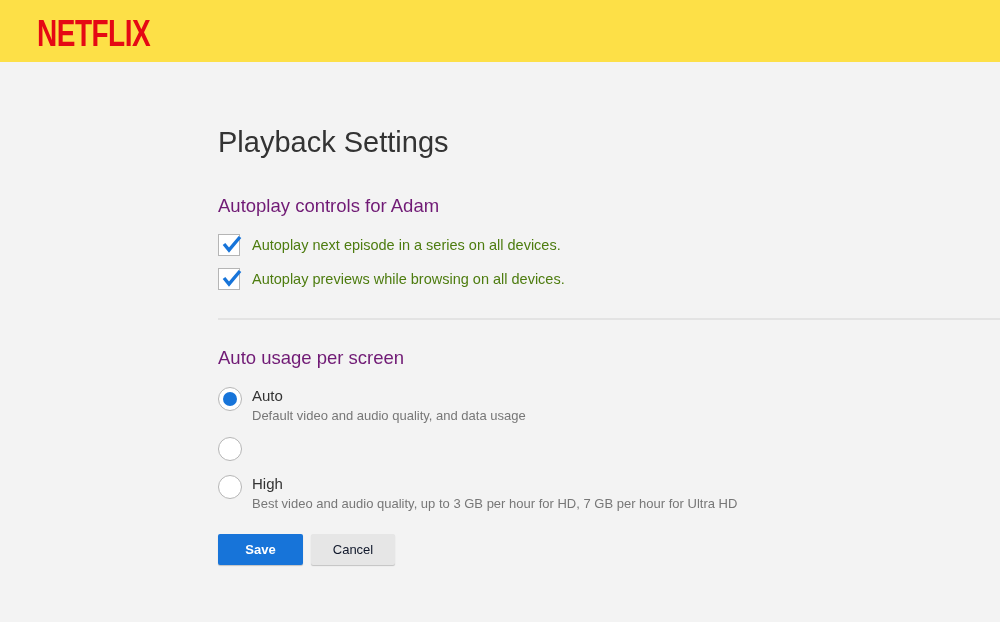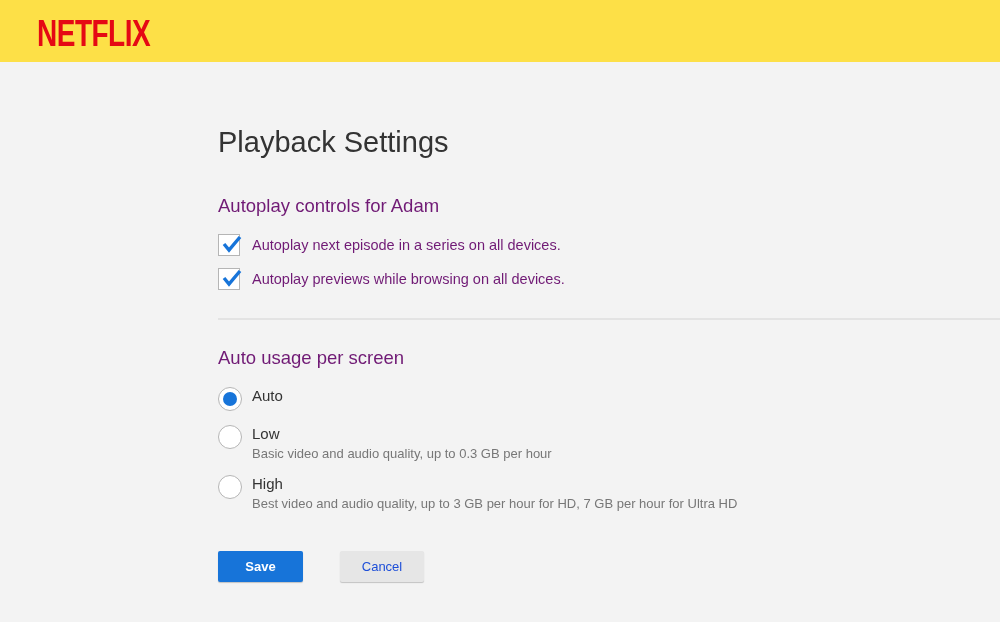--- a/index.html
+++ b/index.html
@@ -65,21 +65,21 @@
   .checkbox .check-icon { display: none; }
   .checkbox.checked .check-icon {
     display: block;
     position: absolute;
     left: 1px;
     top: -3px;
   }
   .checkbox-label {
     margin-left: 12px;
     font-size: 14.5px;
-    color: #701a75;
+    color: #4d7c0f;
   }
 
   
   .divider {
     border: none;
     height: 2px;
     background: #e3e3e3;
     margin: 27px 0 27px 0;
   }
 
@@ -119,24 +119,23 @@
     line-height: 22px;
   }
   .radio-desc {
     font-size: 13px;
     color: #777;
     margin-top: 1px;
   }
 
   
   .button-row {
-    margin-top: 40px;
+    margin-top: 23px;
     display: flex;
     align-items: center;
-    gap: 29px;
   }
   .btn {
     font-family: "Liberation Sans", "DejaVu Sans", sans-serif;
     font-size: 13px;
     font-weight: 700;
     border: none;
     border-radius: 2px;
     padding: 0;
     height: 31px;
     cursor: pointer;
@@ -144,21 +143,21 @@
   }
   .btn-save {
     width: 85px;
     background: #1774d9;
     color: #fff;
   }
   .btn-cancel {
     width: 84px;
     margin-left: 8px;
     background: #e6e6e6;
-    color: #1d4ed8;
+    color: #0f172a;
     font-weight: 400;
   }
 </style>
 </head>
 <body>
 
 <div class="header">
   <div class="logo">NETFLIX</div>
 </div>
 
@@ -192,29 +191,26 @@
 
   <div>
     <h2 class="section-heading">Auto usage per screen</h2>
 
     <div class="radio-row">
       <span class="radio selected">
           <span class="dot"></span>
         </span>
       <span class="radio-texts">
         <div class="radio-label">Auto</div>
+        <div class="radio-desc">Default video and audio quality, and data usage</div>
       </span>
     </div>
 
     <div class="radio-row">
       <span class="radio"></span>
-      <span class="radio-texts">
-        <div class="radio-label">Low</div>
-        <div class="radio-desc">Basic video and audio quality, up to 0.3 GB per hour</div>
-      </span>
     </div>
 
 
     <div class="radio-row">
       <span class="radio"></span>
       <span class="radio-texts">
         <div class="radio-label">High</div>
         <div class="radio-desc">Best video and audio quality, up to 3 GB per hour for HD, 7 GB per hour for Ultra HD</div>
       </span>
     </div>

